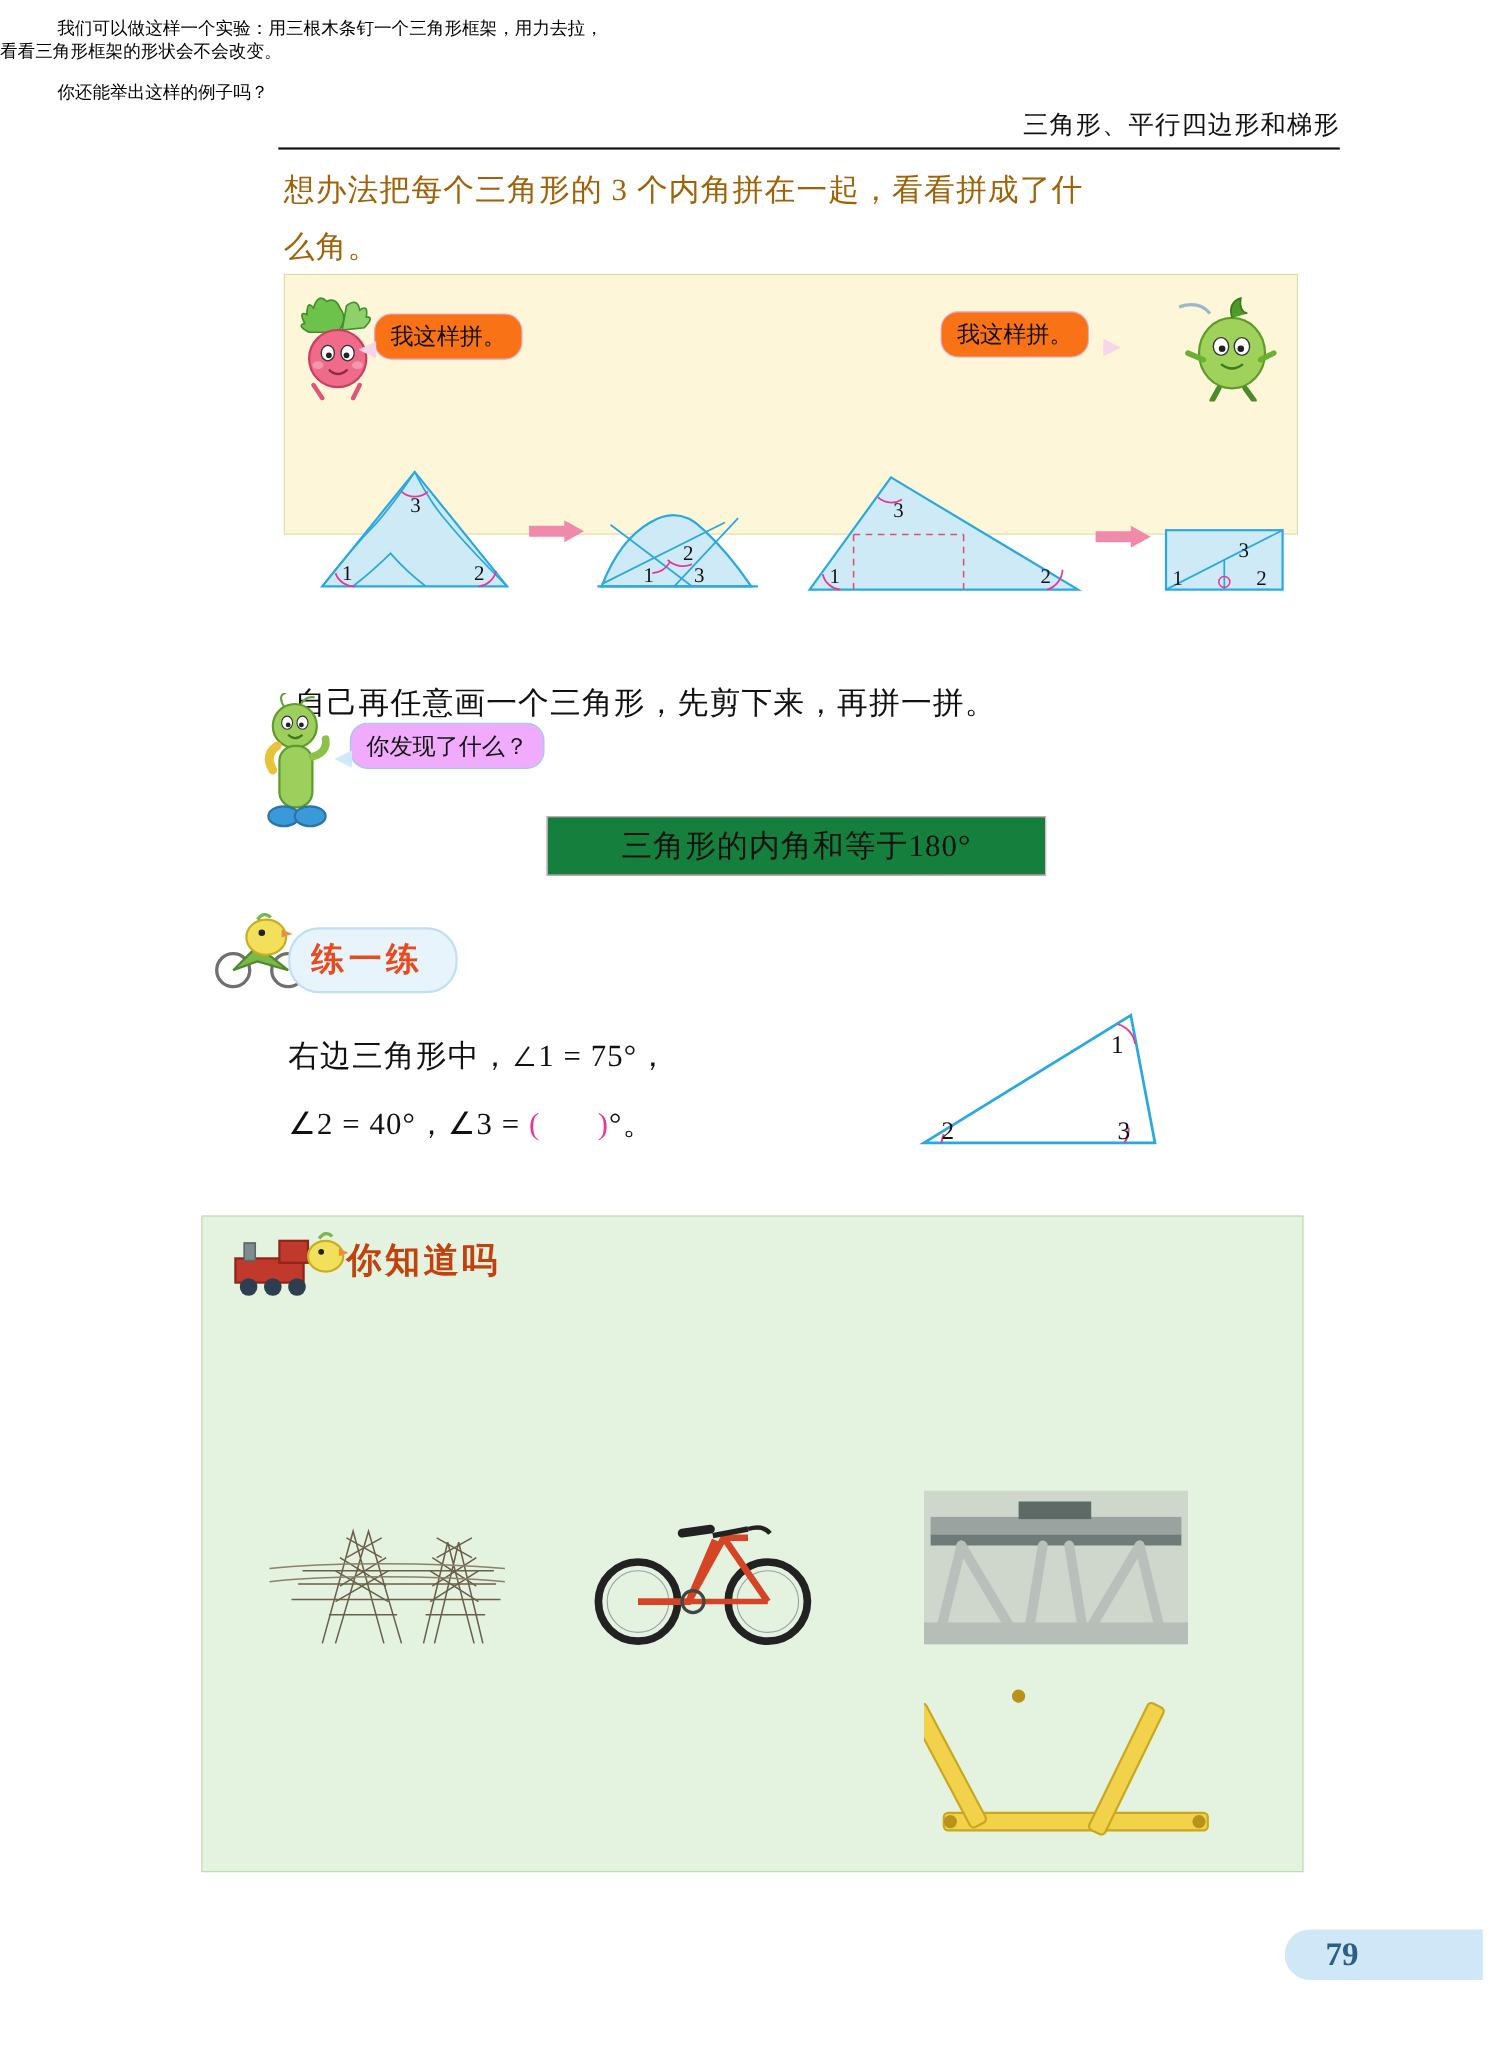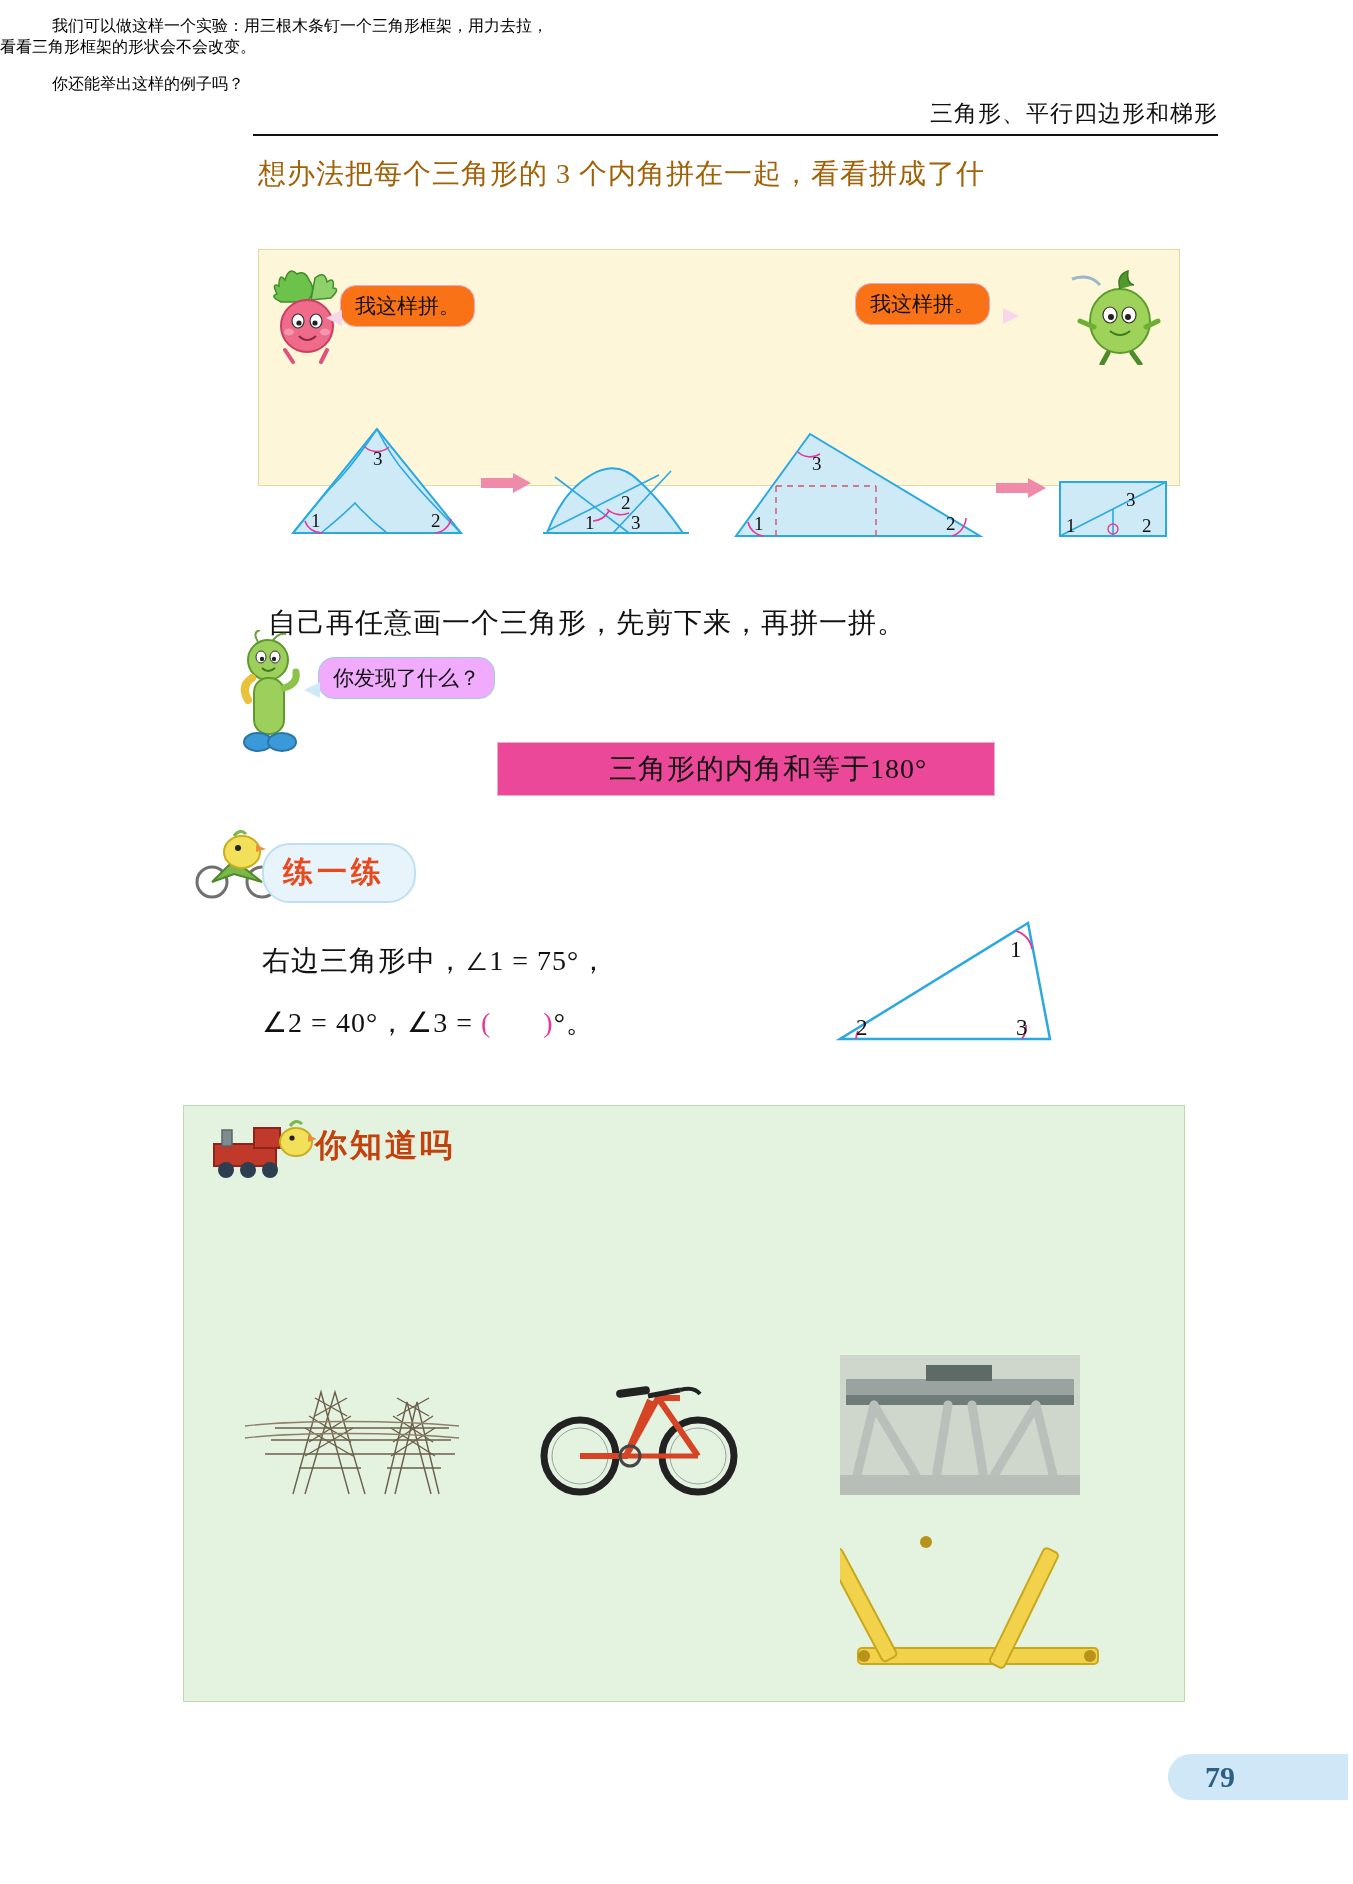--- a/index.html
+++ b/index.html
@@ -50,23 +50,23 @@
   .char{position:absolute;}
 
   
   .line-text{
     position:absolute;font-size:28px;color:#111;letter-spacing:1px;
   }
 
   
   .result-box{
     position:absolute;left:497px;top:742px;width:452px;height:52px;
-    background:#ec4899;border:1px solid #e8aed0;
+    background:#15803d;border:1px solid #e8aed0;
     display:flex;align-items:center;justify-content:center;
-    font-size:28px;color:#111;letter-spacing:1px;padding-left:44px;
+    font-size:28px;color:#111;letter-spacing:1px;
   }
 
   
   .cloud{
     position:absolute;left:262px;top:843px;width:150px;height:56px;
     background:#e8f4fb;border:2px solid #bfe0f2;border-radius:28px;
   }
   .cloud-label{
     position:absolute;left:283px;top:852px;width:110px;
     font-size:30px;color:#e8491d;font-weight:bold;letter-spacing:4px;
@@ -109,20 +109,21 @@
 
 <div class="page">
 
   <div class="header">
     <div class="header-title">三角形、平行四边形和梯形</div>
     <div class="header-rule"></div>
   </div>
 
   <div class="intro">
     <span>想办法把每个三角形的 3 个内角拼在一起，看看拼成了什</span>
+    <span class="ln2">么角。</span>
   </div>
 
   <div class="panel-yellow"></div>
 
   <svg class="char" style="left:267px;top:268px;" width="86" height="96" viewBox="0 0 86 96">
     <g>
       <path d="M30 6 Q22 -2 18 12 Q12 4 12 18 Q4 14 10 26 Q2 28 14 34 L40 34 Q50 22 42 12 Q38 2 30 6Z" fill="#6cc24a" stroke="#3f8f2a" stroke-width="1.5"></path>
       <path d="M48 10 Q58 2 60 14 Q68 8 66 20 Q74 20 64 30 L44 32Z" fill="#8ed16a" stroke="#3f8f2a" stroke-width="1.5"></path>
       <ellipse cx="40" cy="58" rx="26" ry="26" fill="#f06a8a" stroke="#c73f63" stroke-width="2"></ellipse>
       <ellipse cx="31" cy="53" rx="6" ry="7" fill="#fff" stroke="#333" stroke-width="1.2"></ellipse>
@@ -203,21 +204,21 @@
       <rect x="330" y="54" width="106" height="54" fill="#cfeaf7" stroke="#2aa9e0" stroke-width="2"></rect>
       <path d="M330 108 L436 54" stroke="#2aa9e0" stroke-width="1.6"></path>
       <path d="M383 81 L383 108" stroke="#2aa9e0" stroke-width="1.6"></path>
       <circle cx="383" cy="101" r="5" fill="none" stroke="#e5399a" stroke-width="1.4"></circle>
       <text x="336" y="104" font-size="19" fill="#111" font-family="Liberation Serif, serif">1</text>
       <text x="396" y="78" font-size="19" fill="#111" font-family="Liberation Serif, serif">3</text>
       <text x="412" y="104" font-size="19" fill="#111" font-family="Liberation Serif, serif">2</text>
     </g>
   </svg>
 
-  <div class="line-text" style="left:268px;top:604px;">自己再任意画一个三角形，先剪下来，再拼一拼。</div>
+  <div class="line-text" style="left:268px;top:620px;">自己再任意画一个三角形，先剪下来，再拼一拼。</div>
 
   <svg class="char" style="left:232px;top:630px;" width="76" height="138" viewBox="0 0 76 138">
     <g>
       <path d="M26 12 q-6 -10 2 -12 M40 12 q6 -10 14 -8" stroke="#6aa03a" stroke-width="2" fill="none"></path>
       <ellipse cx="36" cy="30" rx="20" ry="20" fill="#9ccf5c" stroke="#5f9a2c" stroke-width="2"></ellipse>
       <ellipse cx="29" cy="27" rx="5" ry="6" fill="#fff" stroke="#333" stroke-width="1"></ellipse>
       <ellipse cx="43" cy="27" rx="5" ry="6" fill="#fff" stroke="#333" stroke-width="1"></ellipse>
       <circle cx="30" cy="29" r="2.2" fill="#222"></circle>
         <circle cx="42" cy="29" r="2.2" fill="#222"></circle>
       <path d="M30 38 q6 6 13 0" stroke="#3f7a1c" stroke-width="2" fill="none"></path>

